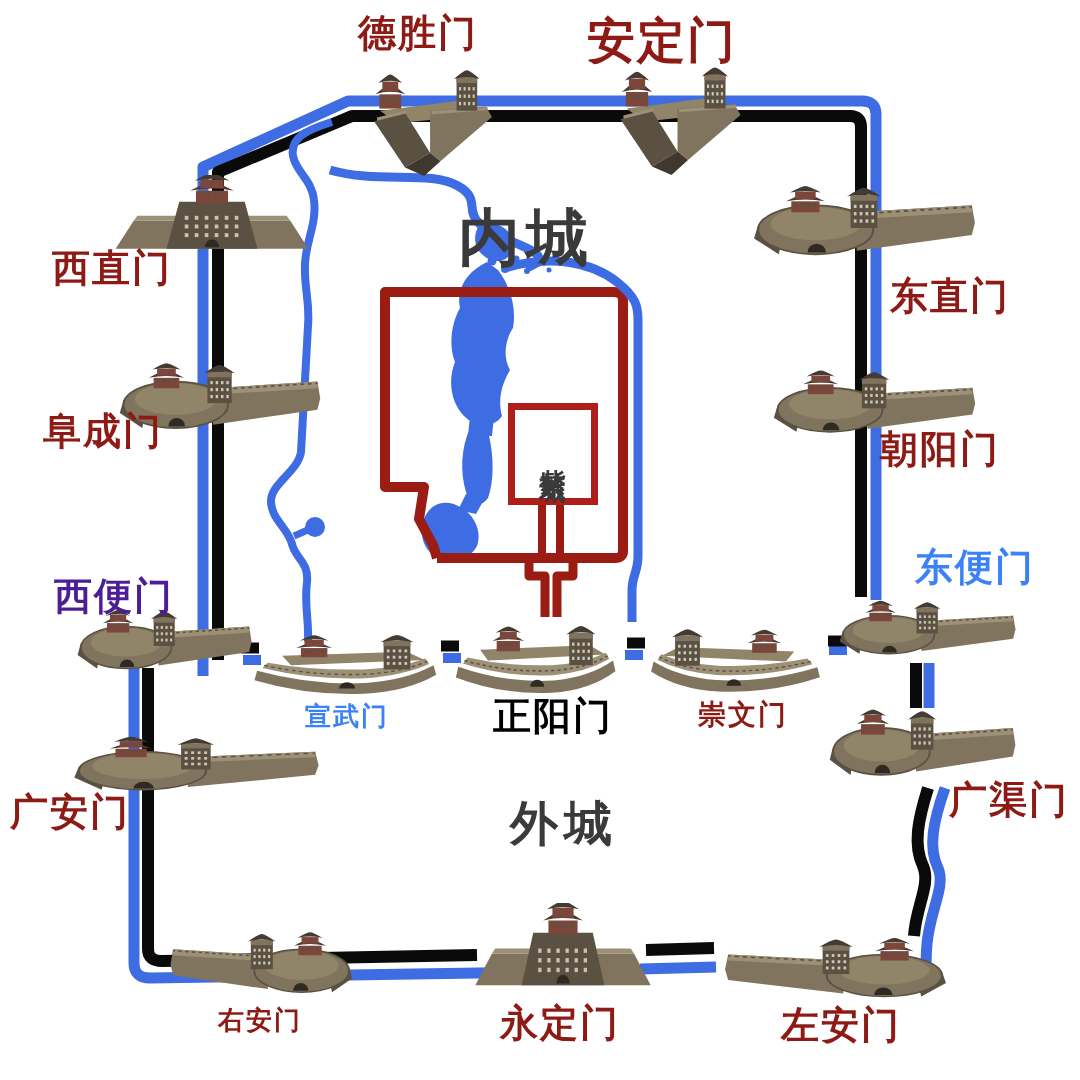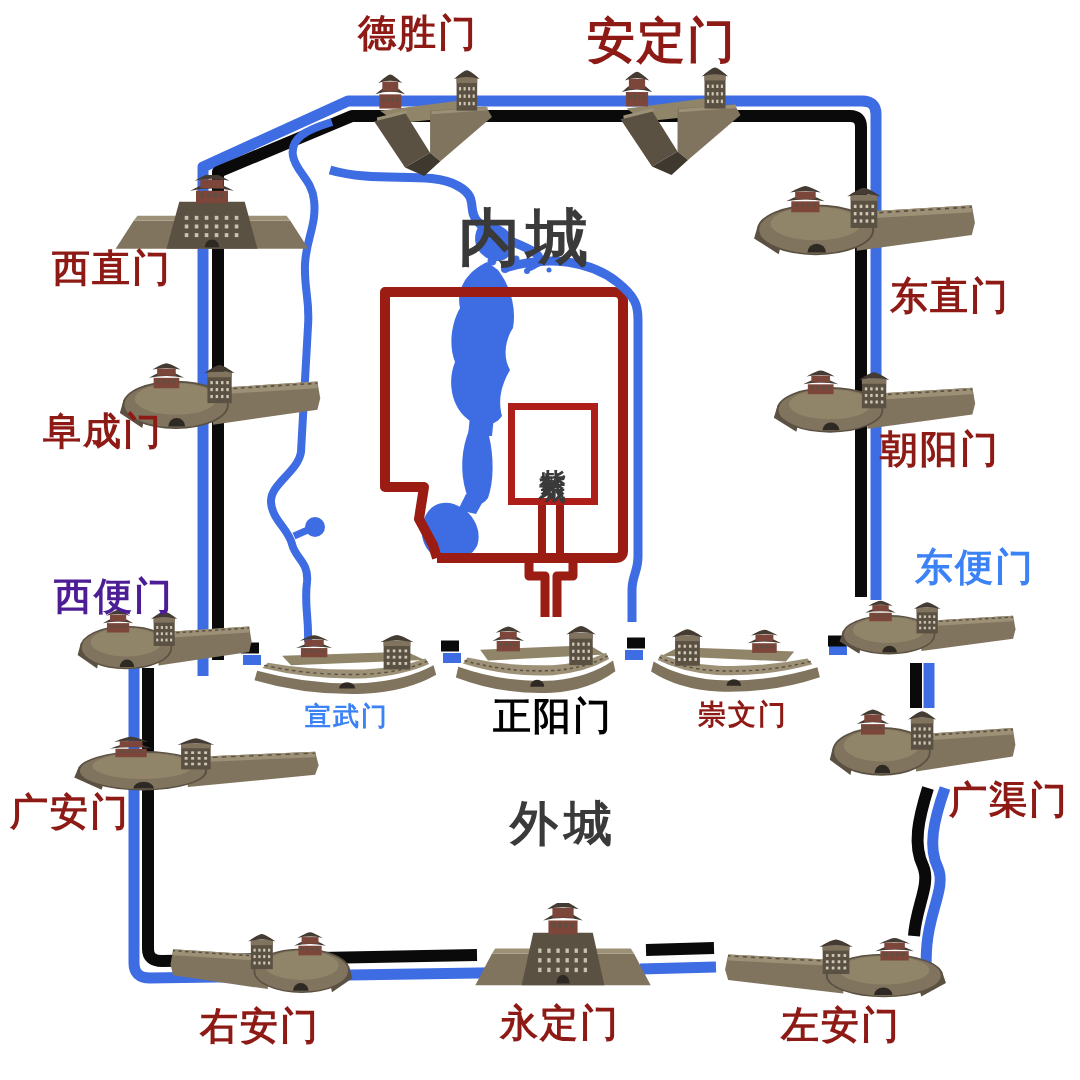--- a/index.html
+++ b/index.html
@@ -563,21 +563,21 @@
             <rect x="42" y="36" width="2.75" height="3.75" fill="#5b5142"></rect>
             <rect x="47.75" y="36" width="2.75" height="3.75" fill="#5b5142"></rect>
             <rect x="53.5" y="36" width="2.75" height="3.75" fill="#5b5142"></rect>
             <rect x="59.25" y="36" width="2.75" height="3.75" fill="#5b5142"></rect>
             <path d="M 33.25 33.5 Q 47.5 24.75 52 24.75 Q 56.5 24.75 70.75 33.5 Q 52 29.125 33.25 33.5 Z" fill="#443b32"></path>
             <rect x="42" y="22.25" width="20" height="8.75" fill="#7c463a"></rect>
             <path d="M 37 23.5 Q 48.4 16 52 16 Q 55.6 16 67 23.5 Q 52 19.75 37 23.5 Z" fill="#443b32"></path>
           </g>
         </svg>
       </div>
-      <div class="gate-label" style="left: 170px; top: 1007px; font-size: 38px; color: rgb(142, 26, 21);">右安门</div>
+      <div class="gate-label" style="left: 170px; top: 1007px; font-size: 26px; color: rgb(142, 26, 21);">右安门</div>
       <div class="gate" style="left: 472px; top: 903px; width: 182px; height: 98px;">
         <svg viewBox="0 0 220 112" preserveAspectRatio="none">
           <polygon points="4,94 24,58 196,58 216,94" fill="#80745f"></polygon>
           <polygon points="24,58 196,58 192,52 28,52" fill="#9c9077"></polygon>
           <polygon points="60,94 74,34 146,34 160,94" fill="#5b5142"></polygon>
           <rect x="80" y="52" width="4" height="5" fill="#c9c2b2"></rect>
           <rect x="91" y="52" width="4" height="5" fill="#c9c2b2"></rect>
           <rect x="102" y="52" width="4" height="5" fill="#c9c2b2"></rect>
           <rect x="113" y="52" width="4" height="5" fill="#c9c2b2"></rect>
           <rect x="124" y="52" width="4" height="5" fill="#c9c2b2"></rect>

